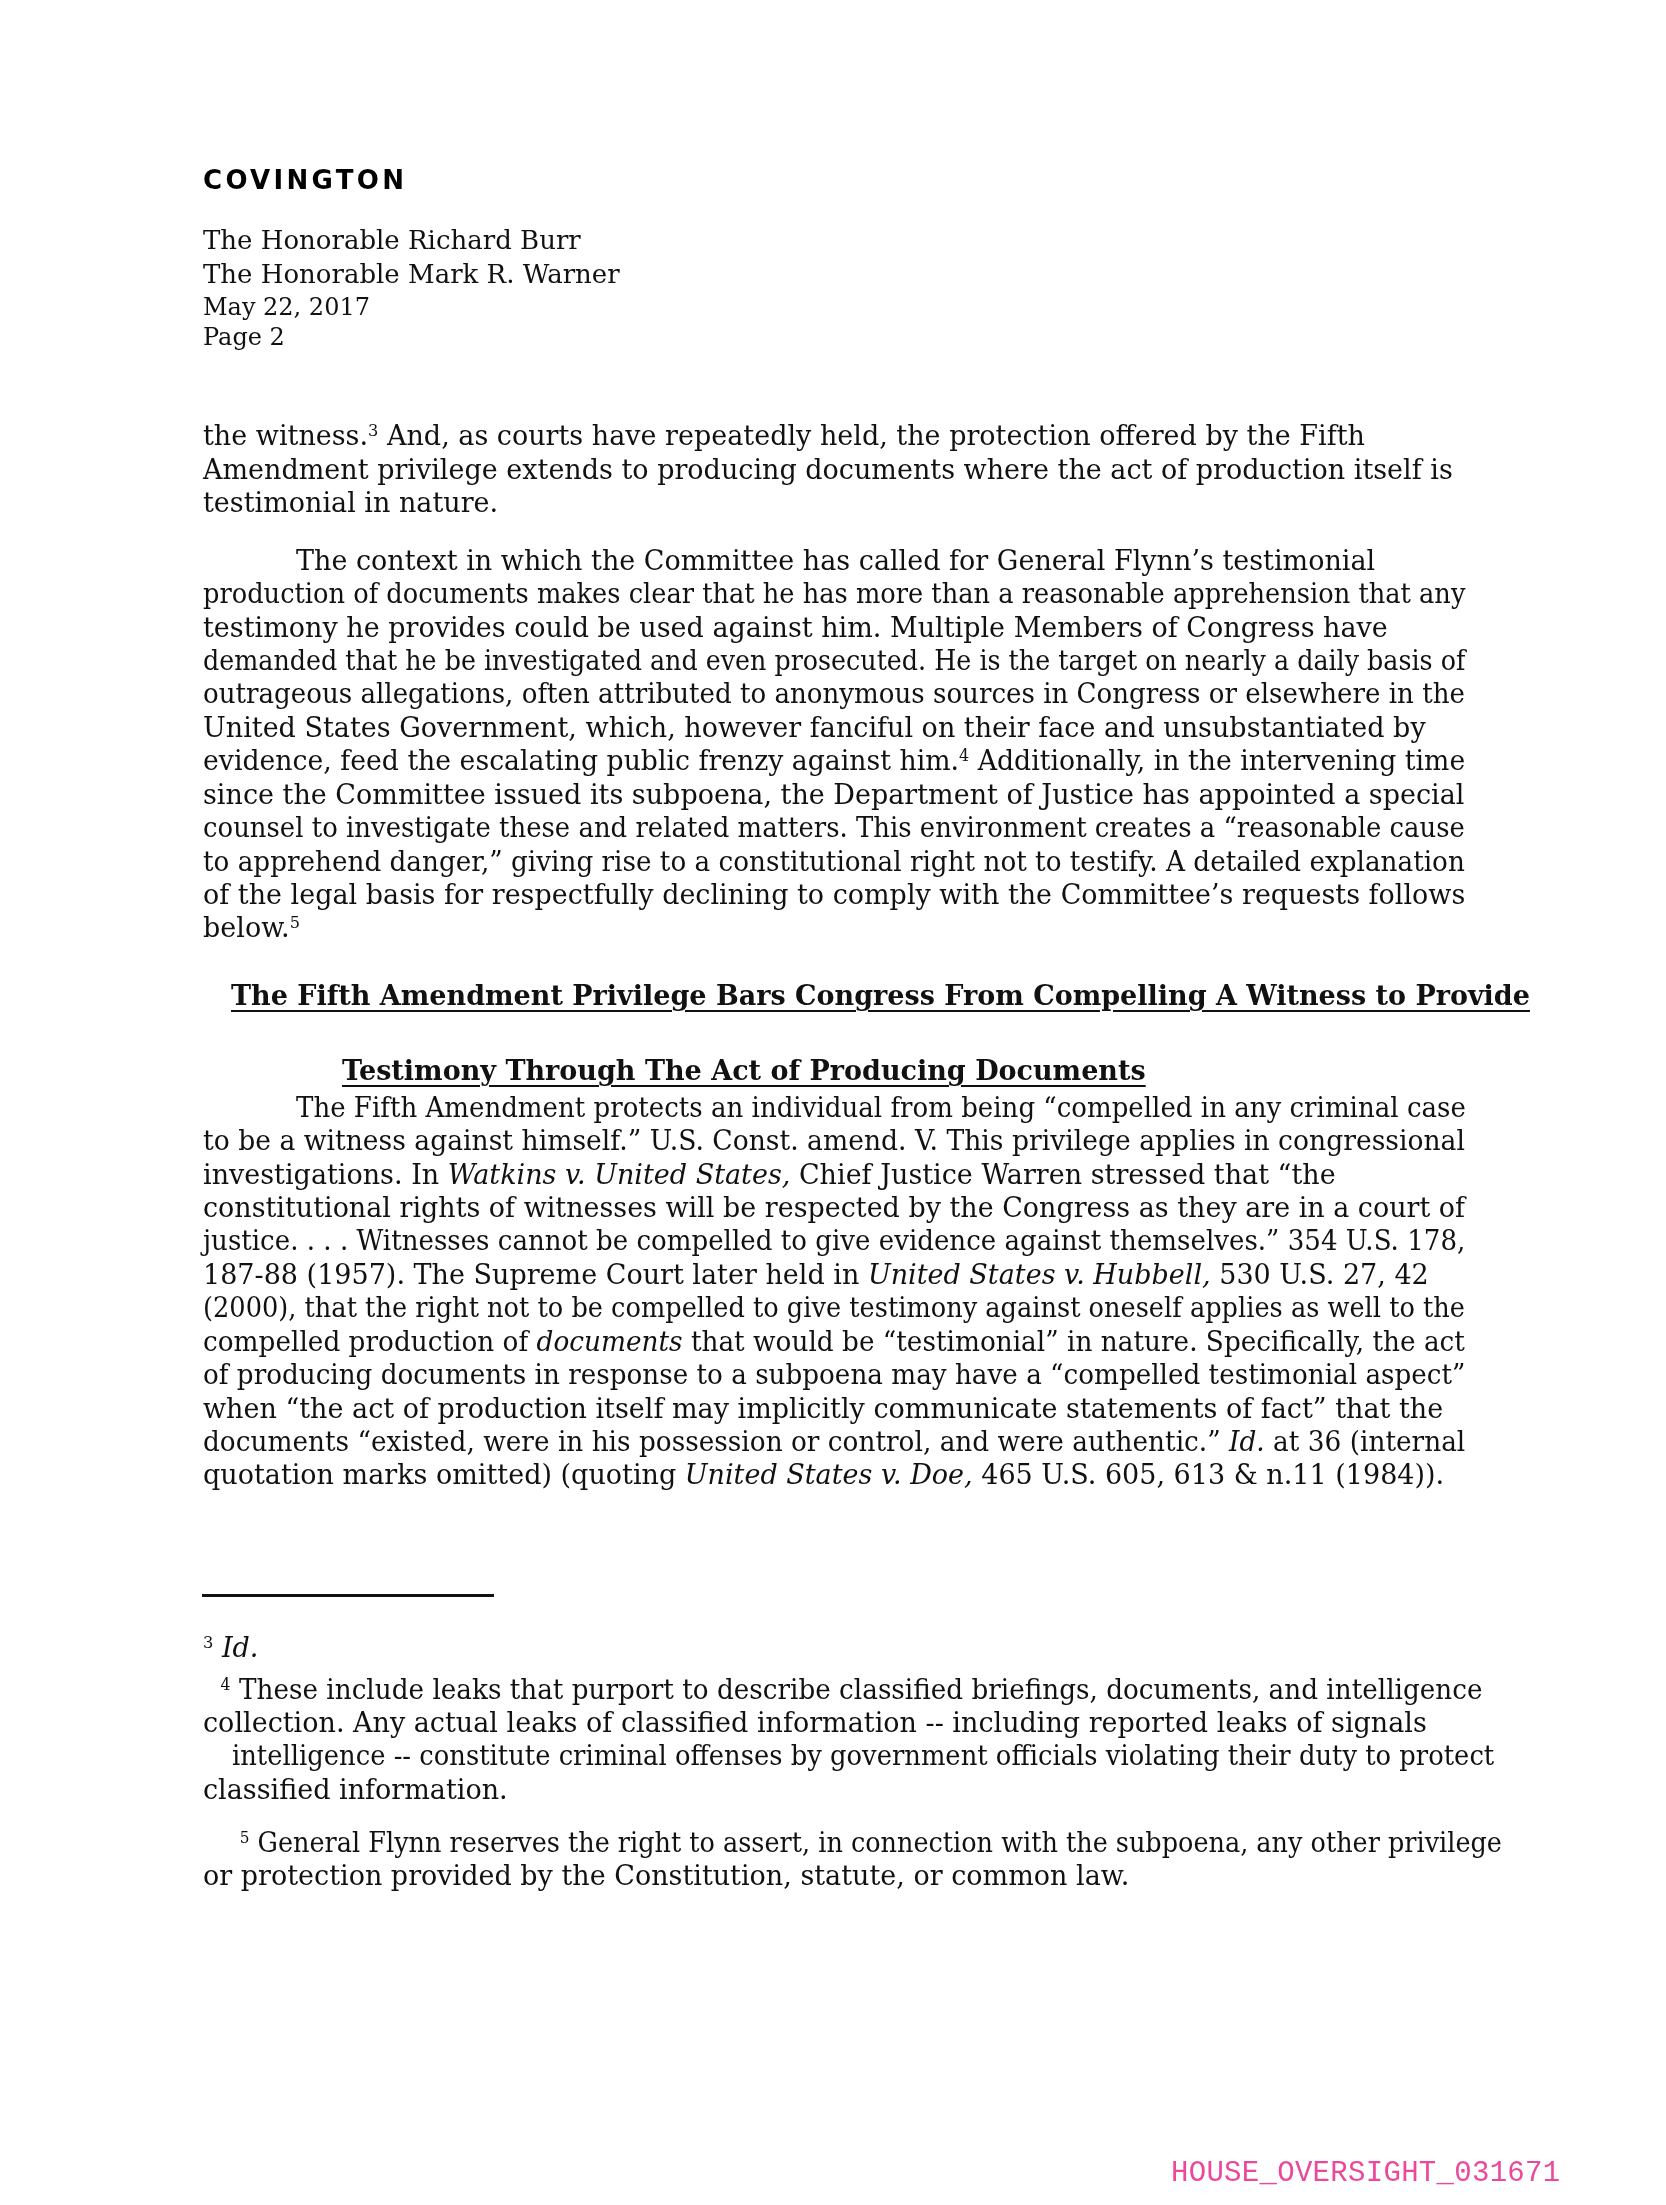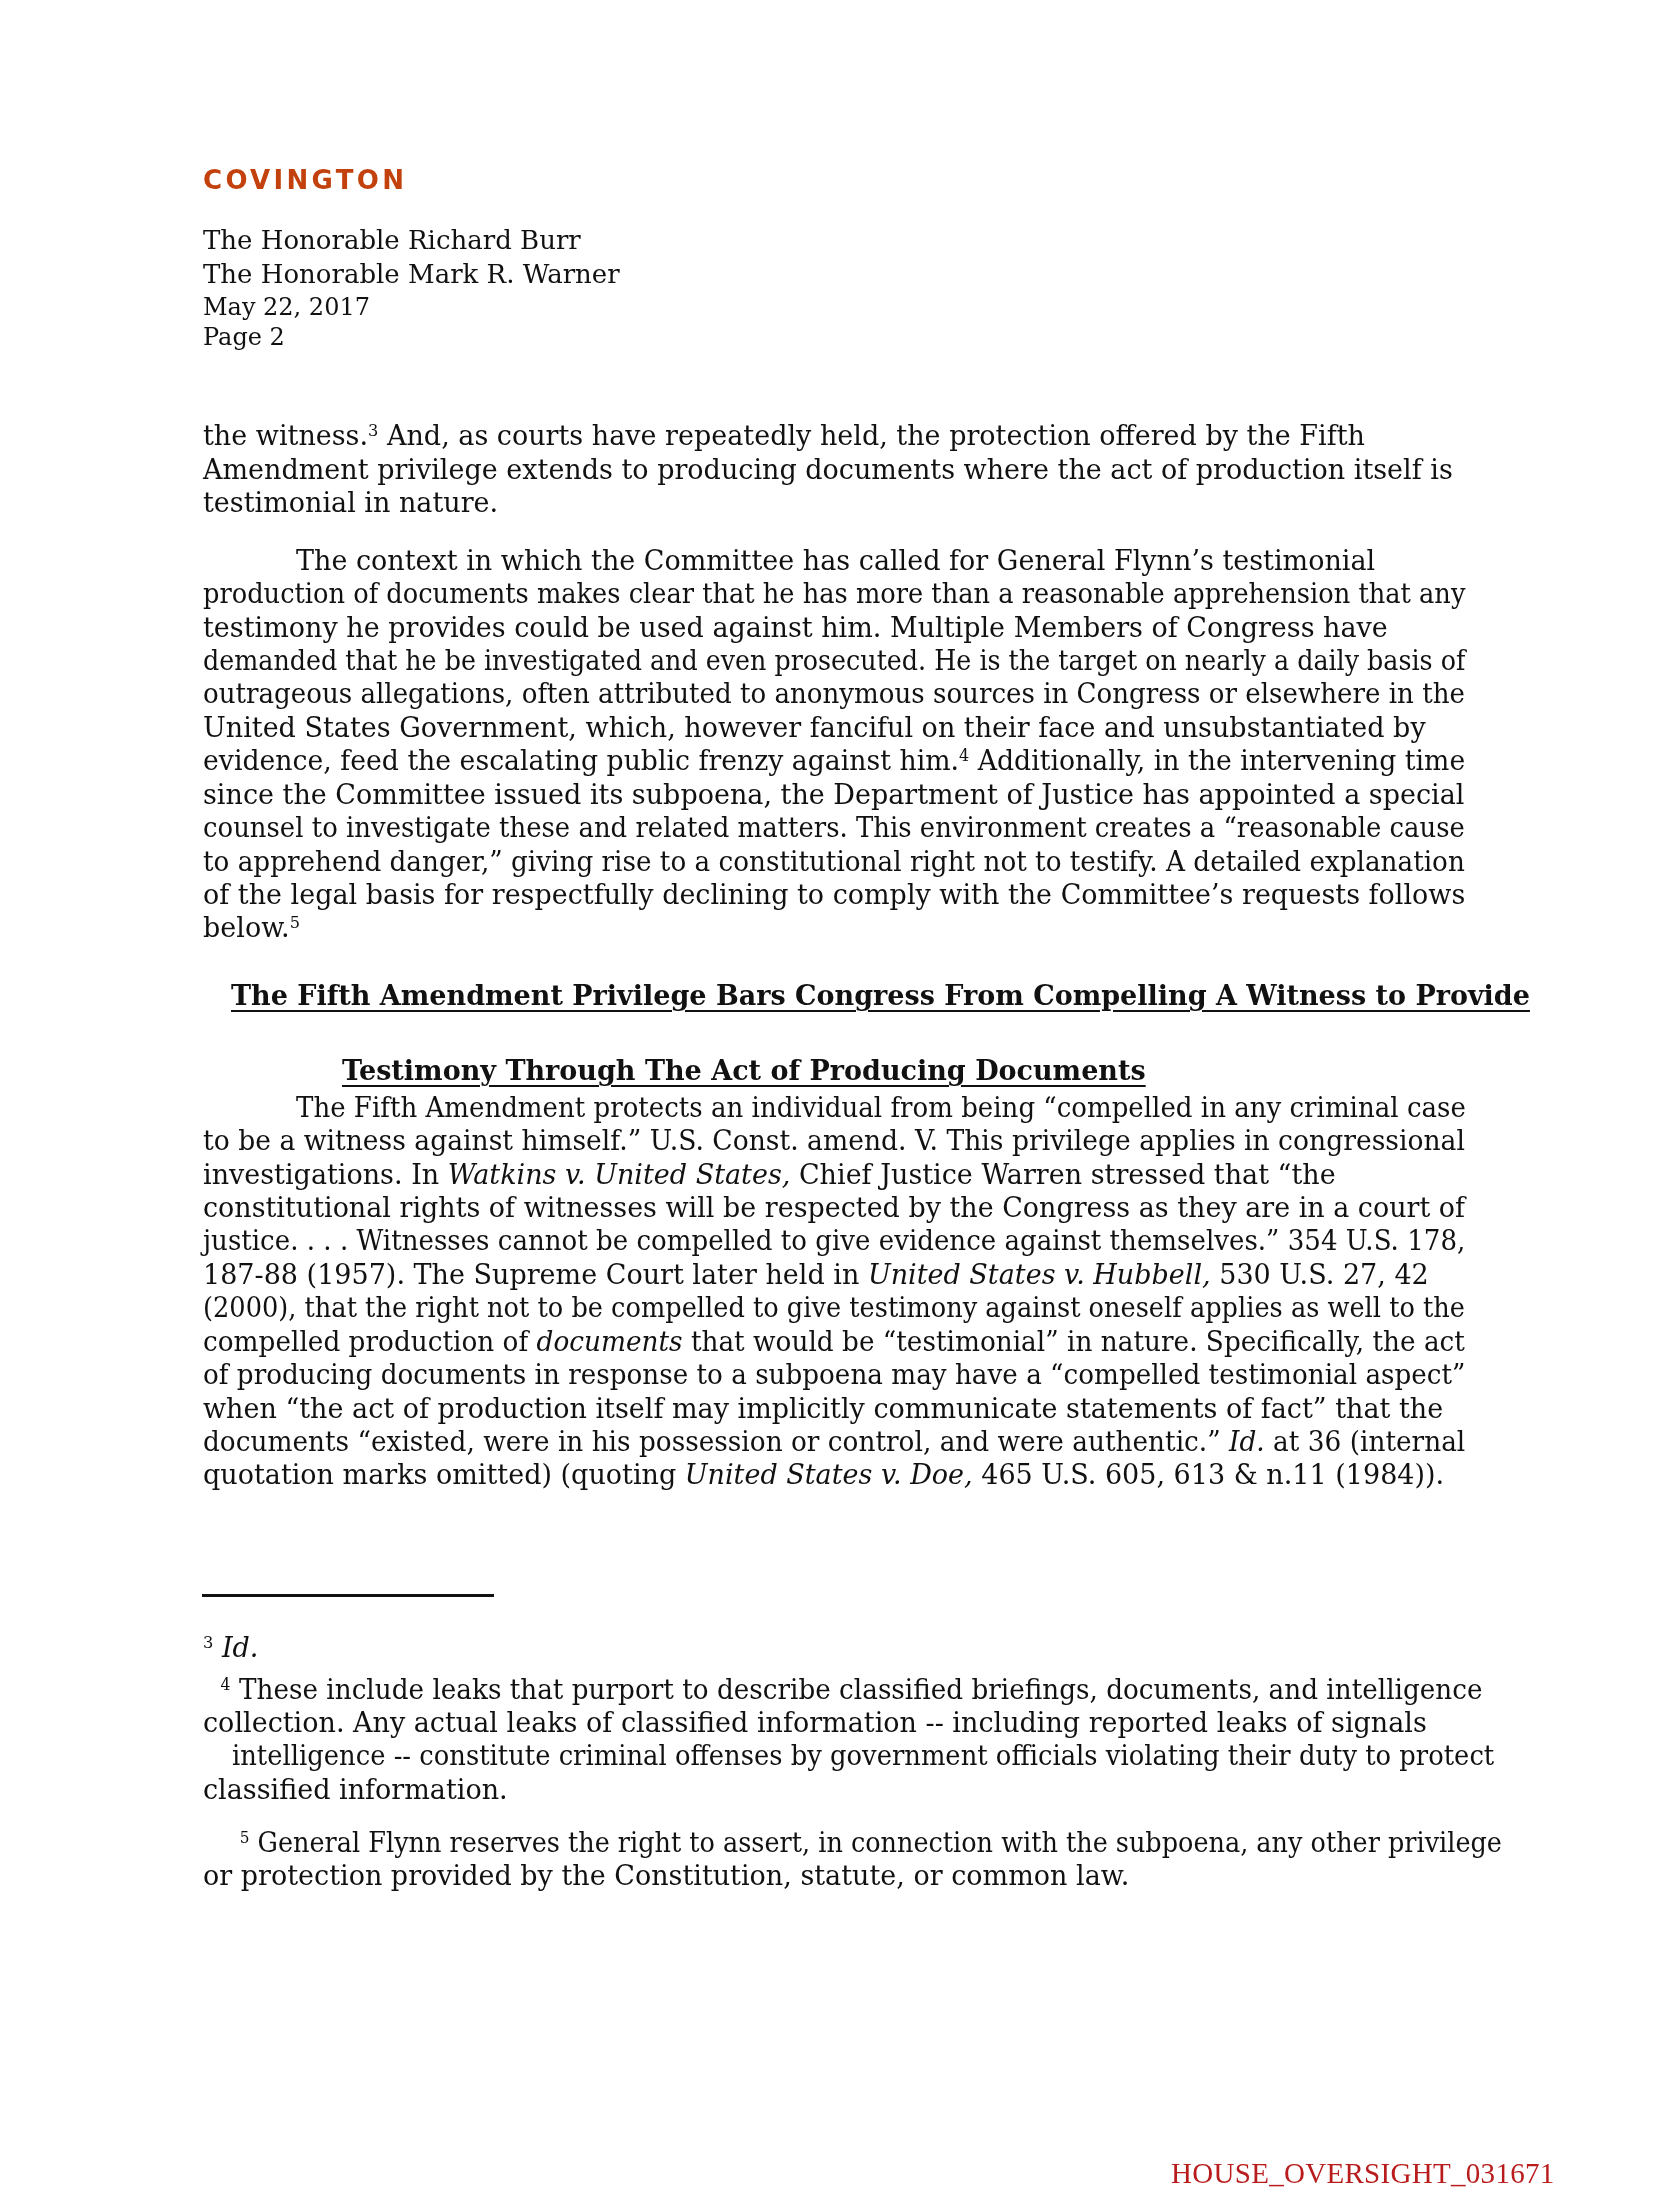--- a/index.html
+++ b/index.html
@@ -1,27 +1,27 @@
 <!DOCTYPE html>
 <html style="font-size:10.5px"><head>
 <meta charset="utf-8">
 <style>
   html, body { margin: 0; padding: 0; background: #ffffff; }
   body { width: 1666px; height: 2205px; position: relative; overflow: hidden; color: #111111; }
   .page { position: absolute; left: 0; top: 0; width: 1666px; height: 2205px; background: #ffffff; }
   .serif { font-family: "DejaVu Serif", "Liberation Serif", serif; }
-  .logo { position: absolute; left: 203px; top: 165px; font-family: "DejaVu Sans", "Liberation Sans", sans-serif; font-weight: bold; font-size: 26px; letter-spacing: 3.3px; color: #c2410c; }
+  .logo { position: absolute; left: 203px; top: 165px; font-family: "DejaVu Sans", "Liberation Sans", sans-serif; font-weight: bold; font-size: 26px; letter-spacing: 3.3px; color: #000000; }
   .hdr { position: absolute; left: 203px; font-size: 26px; line-height: 34px; white-space: nowrap; }
   .ln { position: absolute; left: 203px; font-size: 27px; line-height: 33px; white-space: nowrap; transform-origin: 0 0; }
   .ind { left: 296px; }
   sup { font-size: 0.6em; line-height: 0; vertical-align: 0.55em; }
   .hd { position: absolute; font-size: 27px; line-height: 33px; white-space: nowrap; text-decoration: underline; text-underline-offset: 4.6px; text-decoration-thickness: 2px; font-weight: bold; }
   .rule { position: absolute; left: 202px; top: 1594px; width: 292px; height: 2.6px; background: #111; }
   .fn { position: absolute; left: 203px; font-size: 27px; line-height: 33px; white-space: nowrap; }
-  .stamp { position: absolute; left: 1171px; top: 2157px; font-family: Liberation Serif, serif; font-size: 29px; letter-spacing: 0.3px; color: #b91c1c; }
+  .stamp { position: absolute; left: 1171px; top: 2157px; font-family: Liberation Mono, monospace; font-size: 29px; letter-spacing: 0.3px; color: #ec4899; }
   i { font-style: italic; }
 </style>
 </head>
 <body>
 
 <div class="page">
 
   <div class="logo">COVINGTON</div>
   <div class="hdr serif" style="top:223px">The Honorable Richard Burr</div>
   <div class="hdr serif" style="top:257px">The Honorable Mark R. Warner</div>

